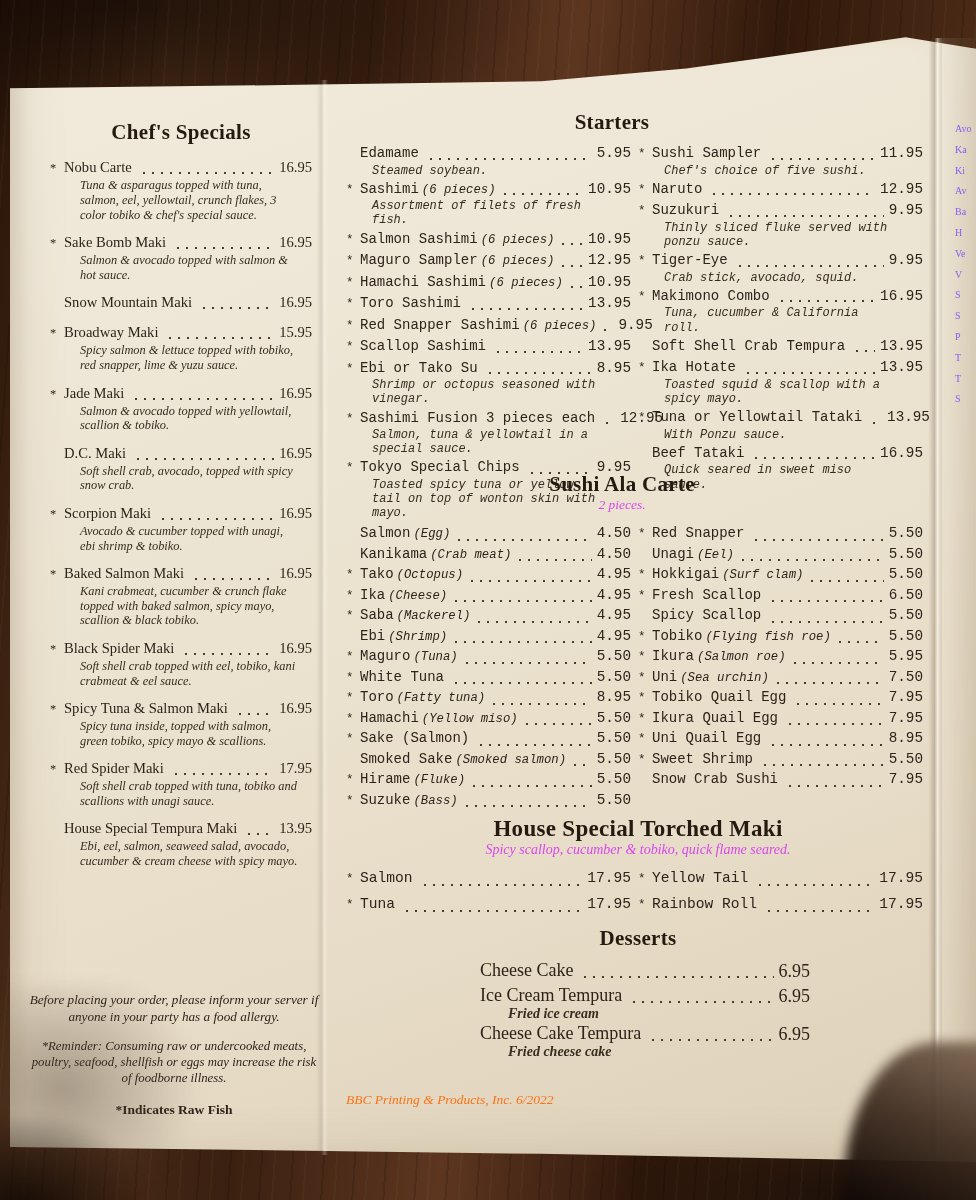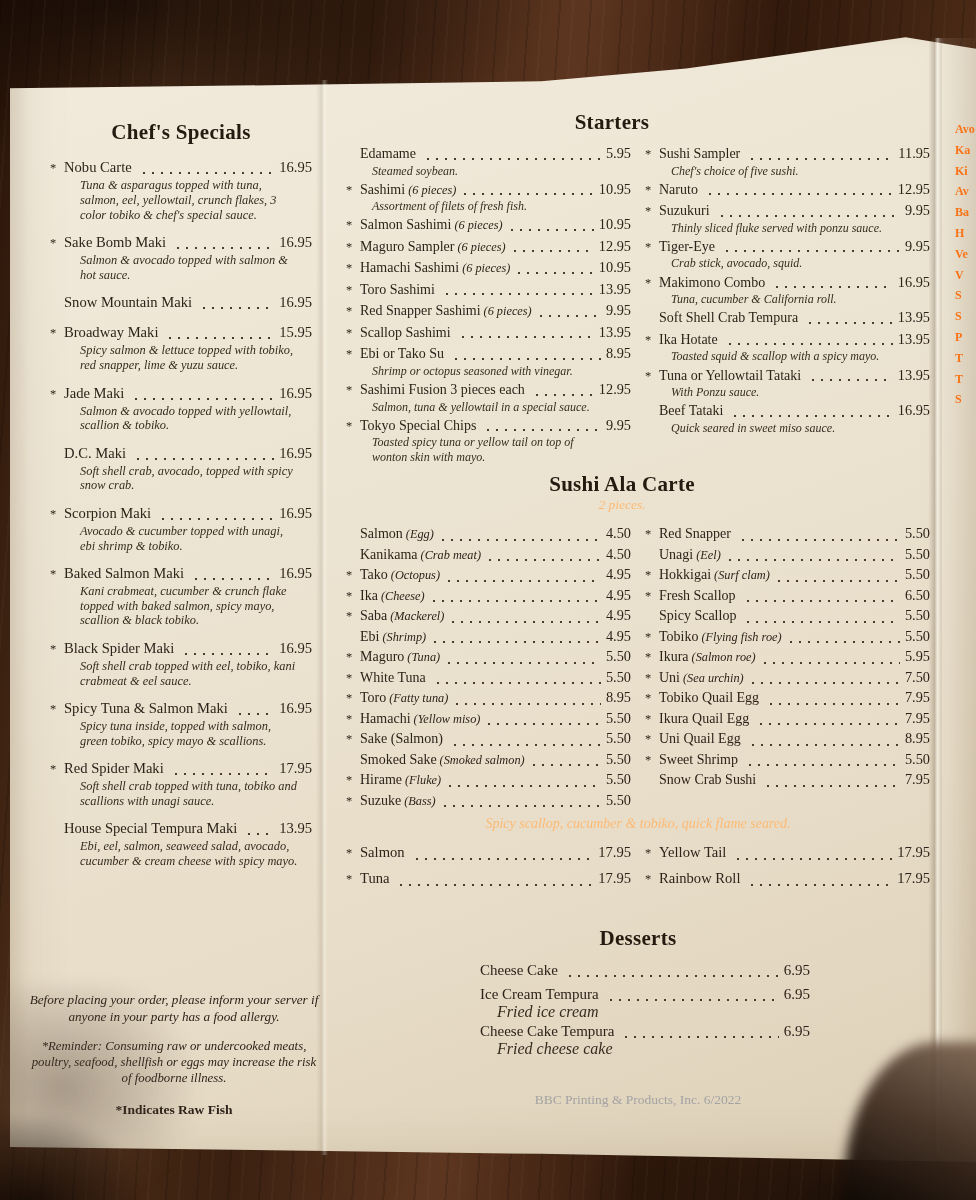--- a/index.html
+++ b/index.html
@@ -34,22 +34,22 @@
   .row{display:flex;align-items:baseline;color:#2e231a;}
   .star{flex:none;width:14px;font-size:12.5px;}
   .nm{flex:none;white-space:nowrap;}
   .qual{font-style:italic;font-size:12.3px;margin-left:3px;}
   .leader{flex:1;min-width:10px;align-self:flex-end;height:4px;margin:0 5px 3px 7px;
     background-image:radial-gradient(circle at 2px 2px,#4a3b2c 1.15px,rgba(0,0,0,0) 1.55px);
     background-size:9px 4px;background-repeat:repeat-x;}
   .price{flex:none;}
   .desc{font-style:italic;color:#372c20;margin-left:26px;}
   .sec-title{font-weight:700;text-align:center;color:#241a10;letter-spacing:.3px;font-size:21px;}
-  .sub{font-style:italic;text-align:center;color:#fdba74;}
-  .cols{display:flex;gap:14px;}
+  .sub{font-style:italic;text-align:center;color:#d946ef;}
+  .cols{display:flex;gap:7px;font-family:Liberation Mono, monospace;}
   .col{width:285px;}
 
   
   .chefs{position:absolute;left:50px;top:120px;width:262px;z-index:3;}
   .chefs .sec-title{margin-bottom:13px;}
   .chefs .row{font-size:14.6px;line-height:19px;}
   .chefs .price{font-size:14.6px;}
   .chefs .desc{font-size:12.4px;line-height:14.8px;margin-left:30px;margin-right:14px;}
   .chefs .item{margin-bottom:10.5px;}
 
@@ -73,36 +73,36 @@
   .torched{position:absolute;left:346px;top:816px;width:584px;z-index:3;}
   .torched .sec-title{font-size:23px;}
   .torched .sub{font-size:14px;margin-bottom:9px;}
   .torched .row{font-size:14.6px;line-height:22px;}
   .torched .item{margin-bottom:3px;}
 
   
   .desserts{position:absolute;left:346px;top:926px;width:584px;z-index:3;}
   .desserts .sec-title{margin-bottom:10px;}
   .desserts .wrap{margin-left:134px;width:330px;}
-  .desserts .row{font-size:15px;line-height:19px;}
+  .desserts .row{font-size:18px;line-height:19px;align-items:center;}
   .desserts .star{width:0;}
-  .desserts .desc{font-size:16px;line-height:14px;margin-left:17px;}
+  .desserts .desc{font-size:14px;line-height:14px;margin-left:28px;font-weight:bold;}
   .desserts .item{margin-bottom:3.5px;}
 
   
   .notes{position:absolute;left:28px;top:992px;width:292px;z-index:3;color:#2e231a;}
   .note1{font-style:italic;font-size:13.2px;line-height:16.5px;text-align:center;}
   .note2{font-style:italic;font-size:12.8px;line-height:16px;text-align:center;margin-top:13px;}
   .note3{font-size:13.5px;font-weight:600;text-align:center;margin-top:16px;}
   .footer{position:absolute;left:346px;top:1092px;width:584px;z-index:3;
-    text-align:center;font-size:13.5px;color:#a3a3a3;}
+    text-align:left;font-style:italic;font-size:13.5px;color:#f97316;}
 
   
   .edge-frags{position:absolute;left:955px;top:119px;width:21px;z-index:3;overflow:hidden;}
-  .edge-line{font-size:12px;line-height:20.8px;color:#f97316;white-space:nowrap;font-weight:bold;}
+  .edge-line{font-size:10px;line-height:20.8px;color:#8b5cf6;white-space:nowrap;}
 
   
   .shadow-bl{position:absolute;left:-30px;top:985px;width:235px;height:230px;z-index:6;pointer-events:none;
     background:radial-gradient(ellipse at 40% 45%, rgba(80,62,48,.42), rgba(80,62,48,0) 68%);filter:blur(7px);}
   .corner-bl{position:absolute;left:-25px;top:1118px;width:165px;height:120px;z-index:6;pointer-events:none;
     background:radial-gradient(ellipse at 30% 80%, rgba(12,6,3,.92), rgba(12,6,3,0) 75%);filter:blur(5px);}
   .finger-br{position:absolute;right:-28px;top:1042px;width:160px;height:200px;z-index:6;pointer-events:none;
     background:linear-gradient(205deg, rgba(125,100,80,.88) 0%, rgba(62,44,32,.95) 45%, rgba(16,9,4,.98) 85%);
     border-radius:58% 8% 0 0 / 72% 10% 0 0;filter:blur(6px);}
 </style>
@@ -719,20 +719,21 @@
       <span class="leader"></span>
       <span class="price">7.95</span>
     </div>
 
   </div>
 </div>
   </div>
 </div>
 
 <div class="torched">
+  <div class="sec-title">House Special Torched Maki</div>
   <div class="sub">Spicy scallop, cucumber &amp; tobiko, quick flame seared.</div>
   <div class="cols">
     <div class="col">
   <div class="item">
     <div class="row">
       <span class="star">*</span>
       <span class="nm"><span class="nm-t">Salmon</span><span class="qual"></span></span>
       <span class="leader"></span>
       <span class="price">17.95</span>
     </div>

